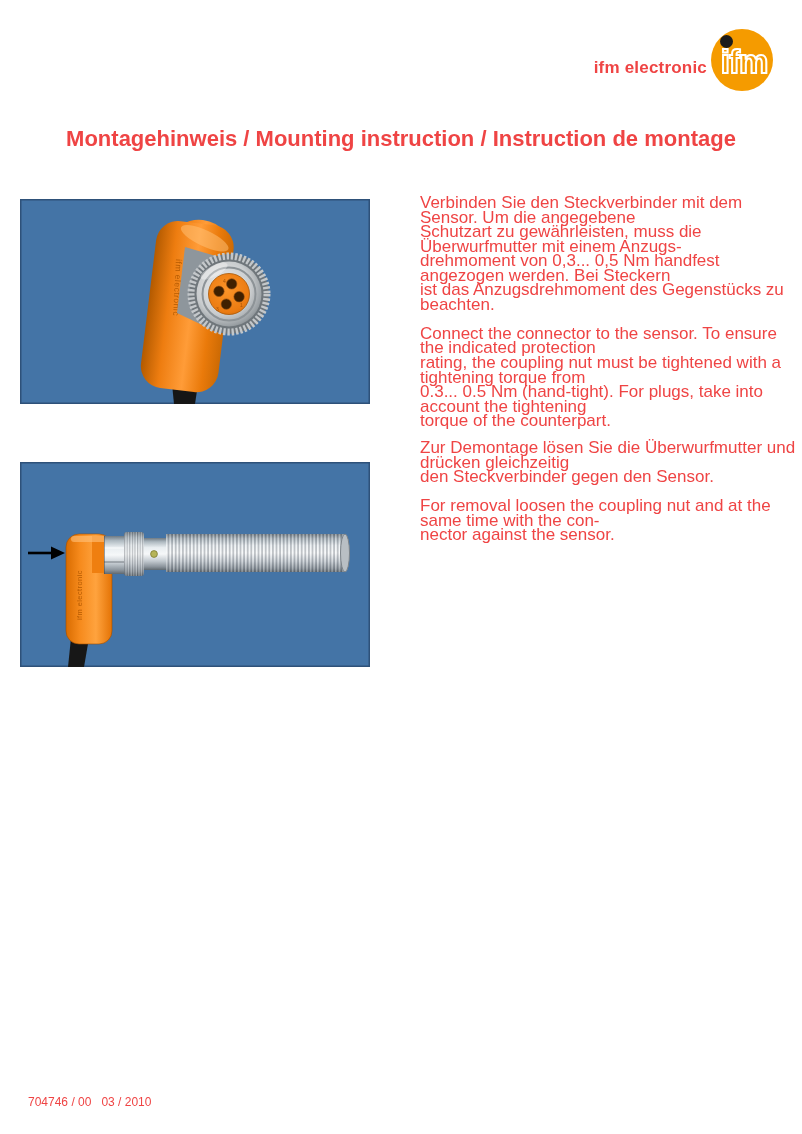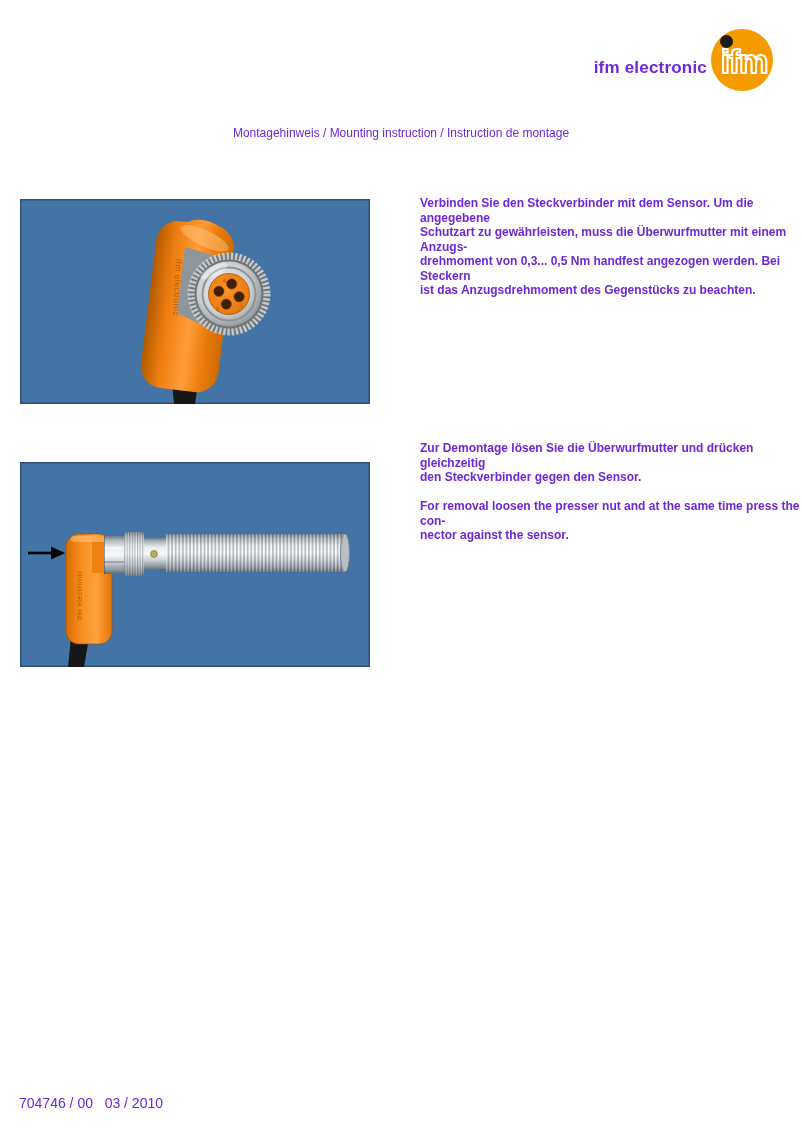--- a/index.html
+++ b/index.html
@@ -1,32 +1,32 @@
 <!DOCTYPE html>
 <html><head>
 <meta charset="utf-8">
 <style>
   * { margin:0; padding:0; box-sizing:border-box; }
   html,body { background:#ffffff; }
   .page {
     position:relative; width:802px; height:1134px; background:#ffffff;
-    font-family:"Liberation Sans", sans-serif; color:#6d28d9; overflow:hidden;
+    font-family:"Liberation Sans", sans-serif; color:#ef4444; overflow:hidden;
   }
   .brand { position:absolute; top:28px; right:28px; display:flex; align-items:flex-end; }
   .brand-text { font-size:17px; font-weight:bold; letter-spacing:0.2px; padding-bottom:14px; margin-right:3px; }
   .brand-logo { width:64px; height:64px; display:block; }
-  .title { position:absolute; top:126px; left:0; width:100%; text-align:center; font-size:12px; font-weight:normal; }
+  .title { position:absolute; top:126px; left:0; width:100%; text-align:center; font-size:22px; font-weight:bold; }
   .figure { position:absolute; left:20px; width:350px; height:205px; }
   #fig1 { top:199px; }
   #fig2 { top:462px; }
-  .textcol { position:absolute; left:420px; width:382px; font-size:12px; line-height:14.55px;font-weight:bold; }
+  .textcol { position:absolute; left:420px; width:382px; font-size:17px; line-height:14.55px; }
   #text1 { top:196px; }
   #text2 { top:441px; }
   .para { white-space:pre-line; margin-bottom:14.55px; }
-  .footer { position:absolute; left:19px; top:1095px; font-size:14px; white-space:pre; }
+  .footer { position:absolute; left:28px; top:1095px; font-size:12px; white-space:pre; }
 </style>
 </head>
 <body>
 
 <div class="page">
 
   <div class="brand">
     <div class="brand-text">ifm electronic</div>
     <svg class="brand-logo" viewBox="0 0 64 64">
       <circle cx="32" cy="32" r="31" fill="#F59B00"></circle>
@@ -88,20 +88,24 @@
         <ellipse cx="194" cy="72" rx="15" ry="5.5" fill="#ffffff" opacity="0.35" transform="rotate(-28 194 72)"></ellipse>
       </g>
     </svg>
   </div>
 
   <div class="textcol" id="text1">
     <div class="para">Verbinden Sie den Steckverbinder mit dem Sensor. Um die angegebene
 Schutzart zu gewährleisten, muss die Überwurfmutter mit einem Anzugs-
 drehmoment von 0,3... 0,5 Nm handfest angezogen werden. Bei Steckern
 ist das Anzugsdrehmoment des Gegenstücks zu beachten.</div>
+    <div class="para">Connect the connector to the sensor. To ensure the indicated protection
+rating, the coupling nut must be tightened with a tightening torque from
+0.3... 0.5 Nm (hand-tight). For plugs, take into account the tightening
+torque of the counterpart.</div>
   </div>
 
   <div class="figure" id="fig2">
     <svg viewBox="0 0 350 205" width="350" height="205">
       <defs>
         <linearGradient id="f2o" x1="0" y1="0" x2="1" y2="0">
           <stop offset="0" stop-color="#d96c00"></stop>
           <stop offset="0.3" stop-color="#f68a1c"></stop>
           <stop offset="0.65" stop-color="#ffa33e"></stop>
           <stop offset="1" stop-color="#e47305"></stop>
@@ -164,19 +168,19 @@
           <rect x="146" y="72" width="179" height="38" fill="url(#f2thr)"></rect>
           <ellipse cx="325" cy="91" rx="4.5" ry="19" fill="#b9bfc4" stroke="#7d848a" stroke-width="1"></ellipse>
         </g>
       </g>
     </svg>
   </div>
 
   <div class="textcol" id="text2">
     <div class="para">Zur Demontage lösen Sie die Überwurfmutter und drücken gleichzeitig
 den Steckverbinder gegen den Sensor.</div>
-    <div class="para">For removal loosen the presser nut and at the same time press the con-
+    <div class="para">For removal loosen the coupling nut and at the same time with the con-
 nector against the sensor.</div>
   </div>
 
   <div class="footer">704746 / 00   03 / 2010</div>
 
 </div>
 
 </body></html>

